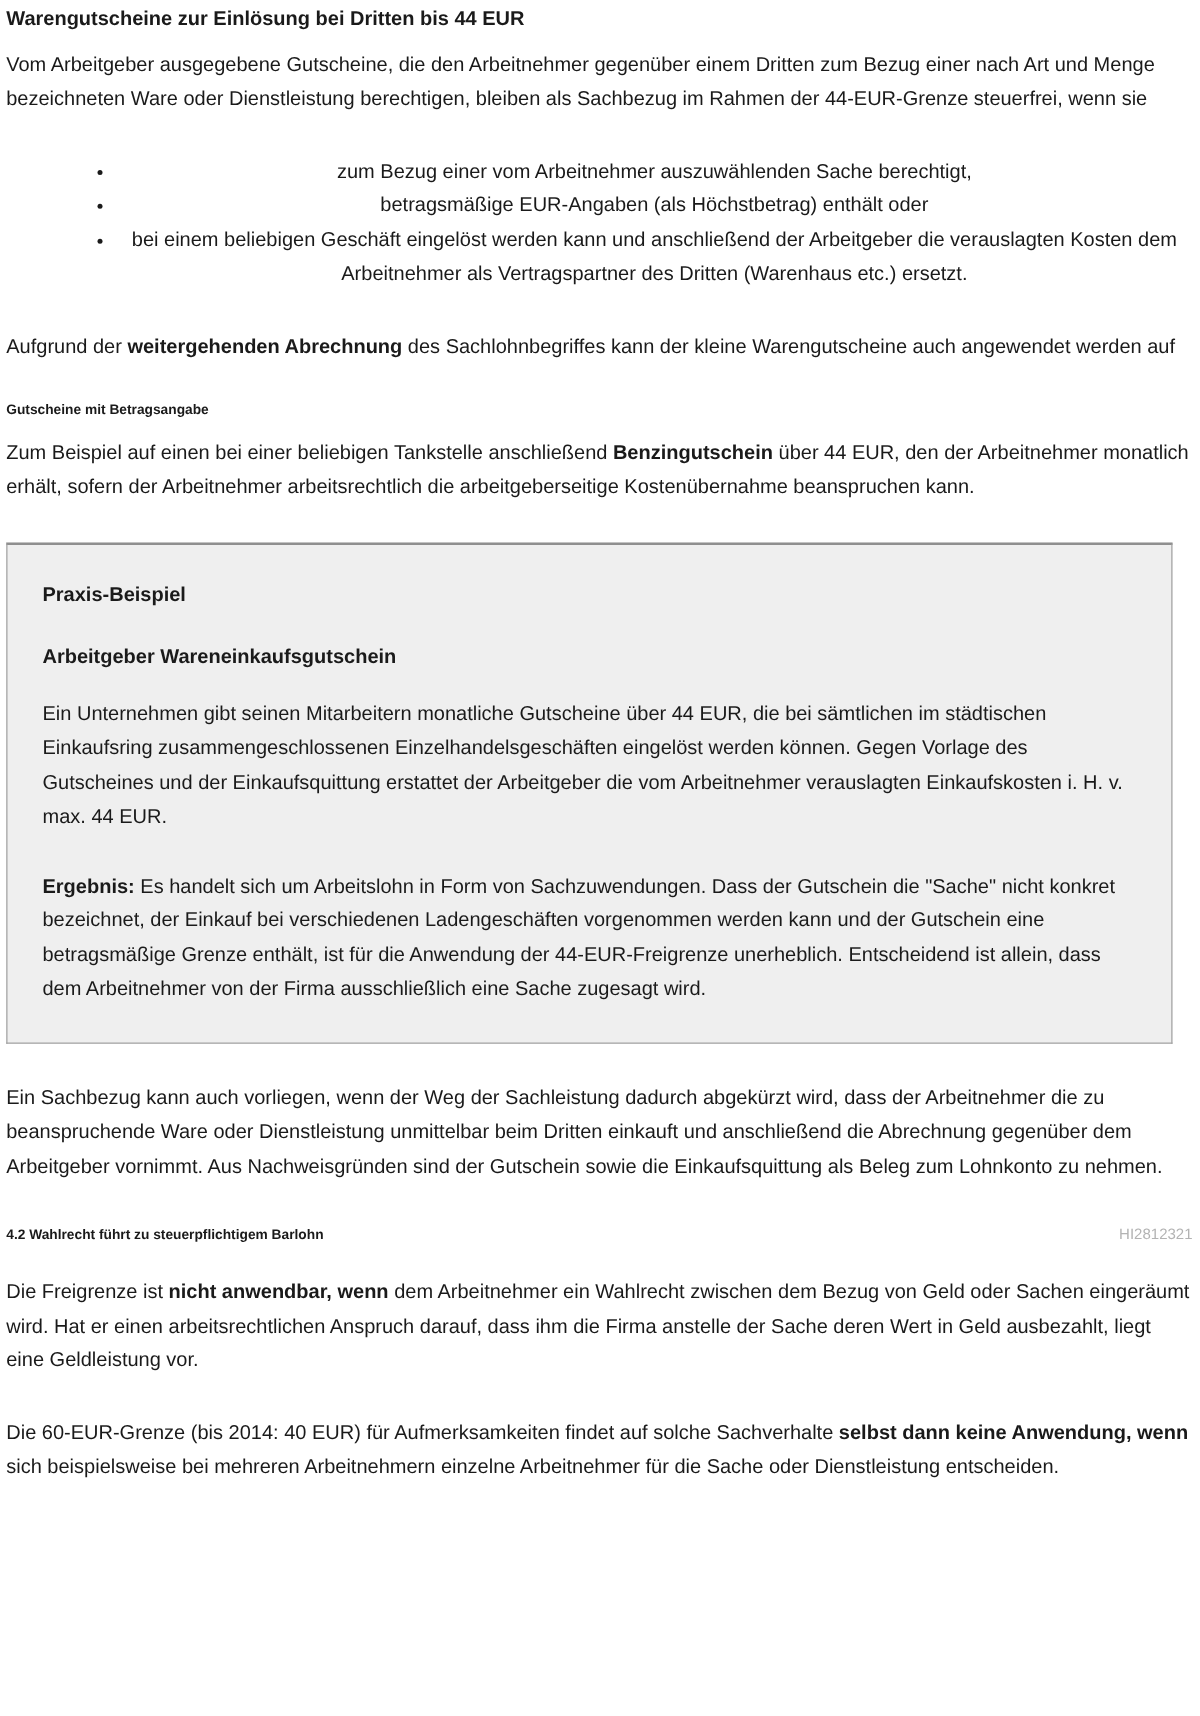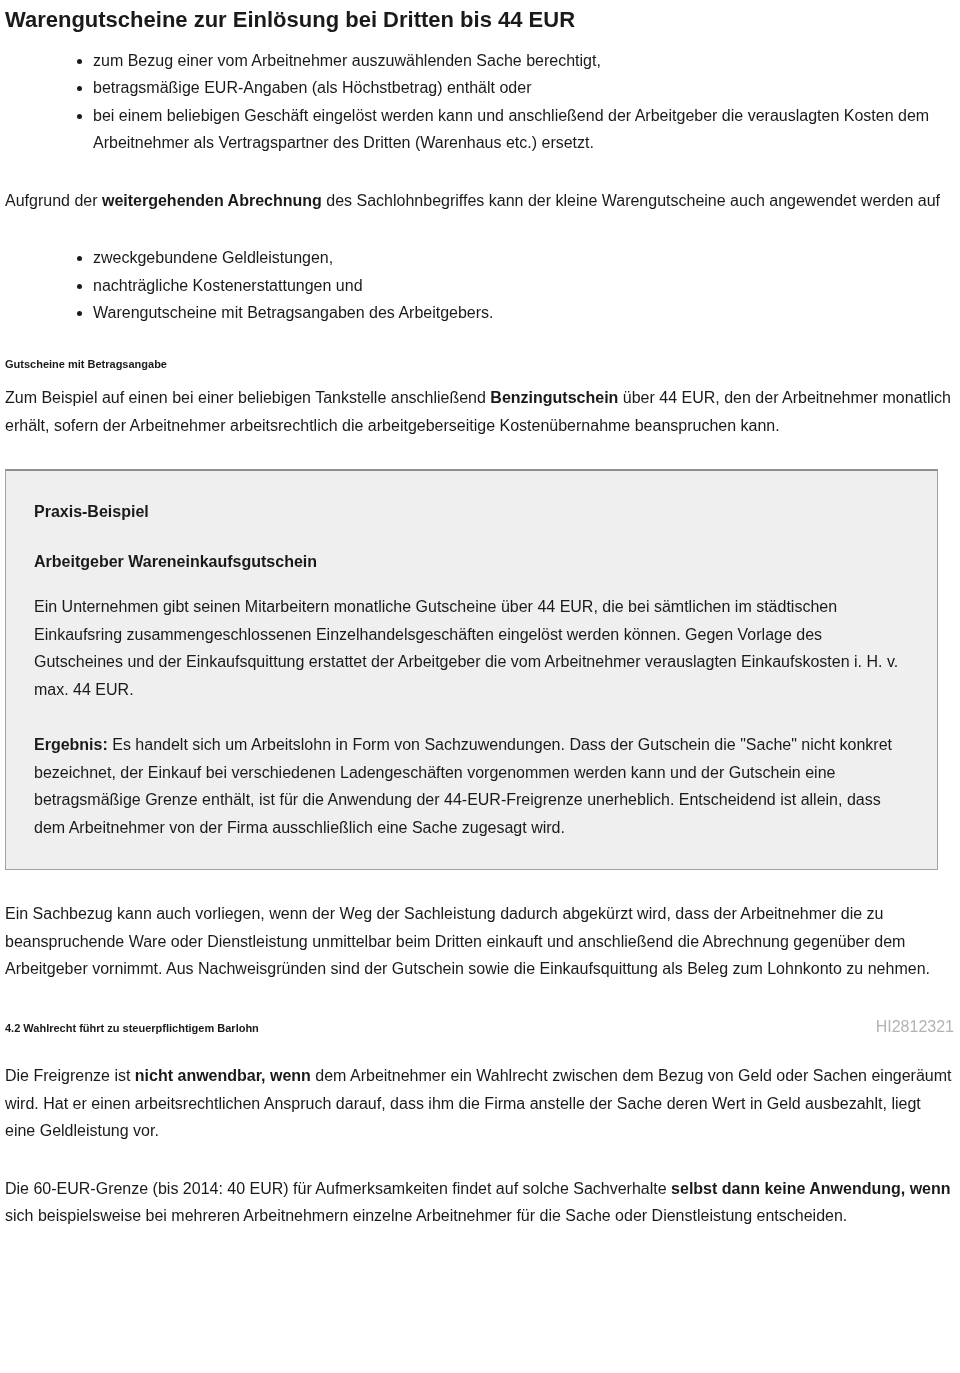--- a/index.html
+++ b/index.html
@@ -13,38 +13,39 @@
     overflow: hidden;
     font-family: "Liberation Sans", sans-serif;
     font-size: 16px;
     line-height: 1.72;
     color: #1a1a1a;
   }
   .page {
     padding: 6px 6px 0 5px;
   }
   .doc-title {
-    font-size: 22px;
+    font-size: 16px;
     font-weight: bold;
     line-height: 1.3;
     margin: 0 0 12px 0;
   }
   p {
     margin: 0 0 30px 0;
   }
   .section-heading {
     font-size: 11px;
     font-weight: bold;
     line-height: 1.3;
     margin: 0 0 13px 0;
   }
   ul.doc-list {
     margin: 0 0 30px 0;
     padding-left: 88px;
     list-style: disc outside;
+    text-align: center;
   }
   ul.doc-list li {
     margin: 0;
     padding: 0;
   }
   .praxis-box {
     background: #efefef;
     border: 1px solid #a3a3a3;
     border-top: 2px solid #8f8f8f;
     padding: 27px 28px 28px 28px;
@@ -68,50 +69,46 @@
     display: flex;
     justify-content: space-between;
     align-items: baseline;
     margin: 13px 0 22px 0;
   }
   .heading-row .section-heading {
     margin: 0;
   }
   .doc-ref {
     color: #b3b3b3;
-    font-size: 16px;
+    font-size: 12px;
     font-weight: normal;
     white-space: nowrap;
   }
   .last-para {
     margin-bottom: 17px;
   }
   b, strong { font-weight: bold; }
 </style>
 </head>
 <body>
 
 <div class="page">
 
   <div class="doc-title">Warengutscheine zur Einlösung bei Dritten bis 44 EUR</div>
 
+  <p>Vom Arbeitgeber ausgegebene Gutscheine, die den Arbeitnehmer gegenüber einem Dritten zum Bezug einer nach Art und Menge bezeichneten Ware oder Dienstleistung berechtigen, bleiben als Sachbezug im Rahmen der 44-EUR-Grenze steuerfrei, wenn sie</p>
 
   <ul class="doc-list">
     <li>zum Bezug einer vom Arbeitnehmer auszuwählenden Sache berechtigt,</li>
     <li>betragsmäßige EUR-Angaben (als Höchstbetrag) enthält oder</li>
     <li>bei einem beliebigen Geschäft eingelöst werden kann und anschließend der Arbeitgeber die verauslagten Kosten dem Arbeitnehmer als Vertragspartner des Dritten (Warenhaus etc.) ersetzt.</li>
   </ul>
 
   <p><span>Aufgrund der </span><b>weitergehenden Abrechnung</b><span> des Sachlohnbegriffes kann der kleine Warengutscheine auch angewendet werden auf</span></p>
 
-  <ul class="doc-list">
-    <li>zweckgebundene Geldleistungen,</li>
-    <li>nachträgliche Kostenerstattungen und</li>
-    <li>Warengutscheine mit Betragsangaben des Arbeitgebers.</li>
-  </ul>
 
   <div class="section-heading">Gutscheine mit Betragsangabe</div>
 
   <p><span>Zum Beispiel auf einen bei einer beliebigen Tankstelle anschließend </span><b>Benzingutschein</b><span> über 44 EUR, den der Arbeitnehmer monatlich erhält, sofern der Arbeitnehmer arbeitsrechtlich die arbeitgeberseitige Kostenübernahme beanspruchen kann.</span></p>
 
   <div class="praxis-box">
     <div class="box-label">Praxis-Beispiel</div>
     <div class="box-subtitle">Arbeitgeber Wareneinkaufsgutschein</div>
     <p class="box-body">Ein Unternehmen gibt seinen Mitarbeitern monatliche Gutscheine über 44 EUR, die bei sämtlichen im städtischen Einkaufsring zusammengeschlossenen Einzelhandelsgeschäften eingelöst werden können. Gegen Vorlage des Gutscheines und der Einkaufsquittung erstattet der Arbeitgeber die vom Arbeitnehmer verauslagten Einkaufskosten i. H. v. max. 44 EUR.</p>
     <p class="box-result"><b>Ergebnis:</b><span> Es handelt sich um Arbeitslohn in Form von Sachzuwendungen. Dass der Gutschein die "Sache" nicht konkret bezeichnet, der Einkauf bei verschiedenen Ladengeschäften vorgenommen werden kann und der Gutschein eine betragsmäßige Grenze enthält, ist für die Anwendung der 44-EUR-Freigrenze unerheblich. Entscheidend ist allein, dass dem Arbeitnehmer von der Firma ausschließlich eine Sache zugesagt wird.</span></p>

